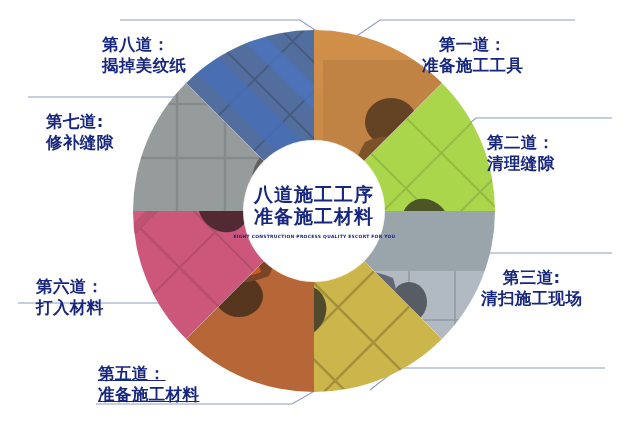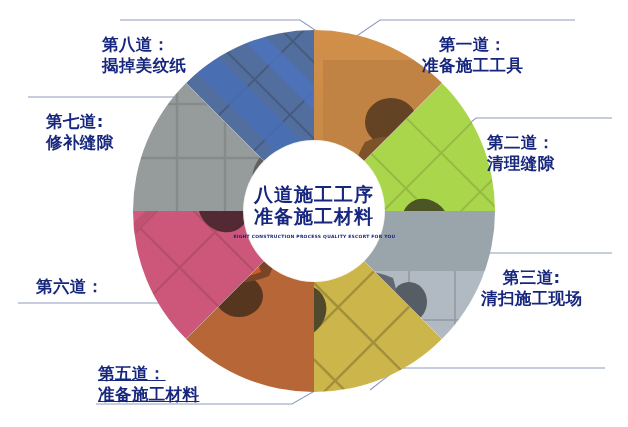--- a/index.html
+++ b/index.html
@@ -311,20 +311,21 @@
     <span class="l2">揭掉美纹纸</span>
   </div>
 
   <div class="label left" style="left:46px;top:101px;">
     <span class="l1">第七道:</span>
     <span class="l2">修补缝隙</span>
   </div>
 
   <div class="label left" style="left:36px;top:266px;text-align:right;">
     <span class="l1">第六道：</span>
+    <span class="l2">打入材料</span>
   </div>
 
   <div class="label left" style="left:98px;top:353px;text-decoration:underline;">
     <span class="l1">第五道：</span>
     <span class="l2">准备施工材料</span>
   </div>
 
   <div class="label right" style="left:422px;top:24px;">
     <span class="l1">第一道：</span>
     <span class="l2">准备施工工具</span>

